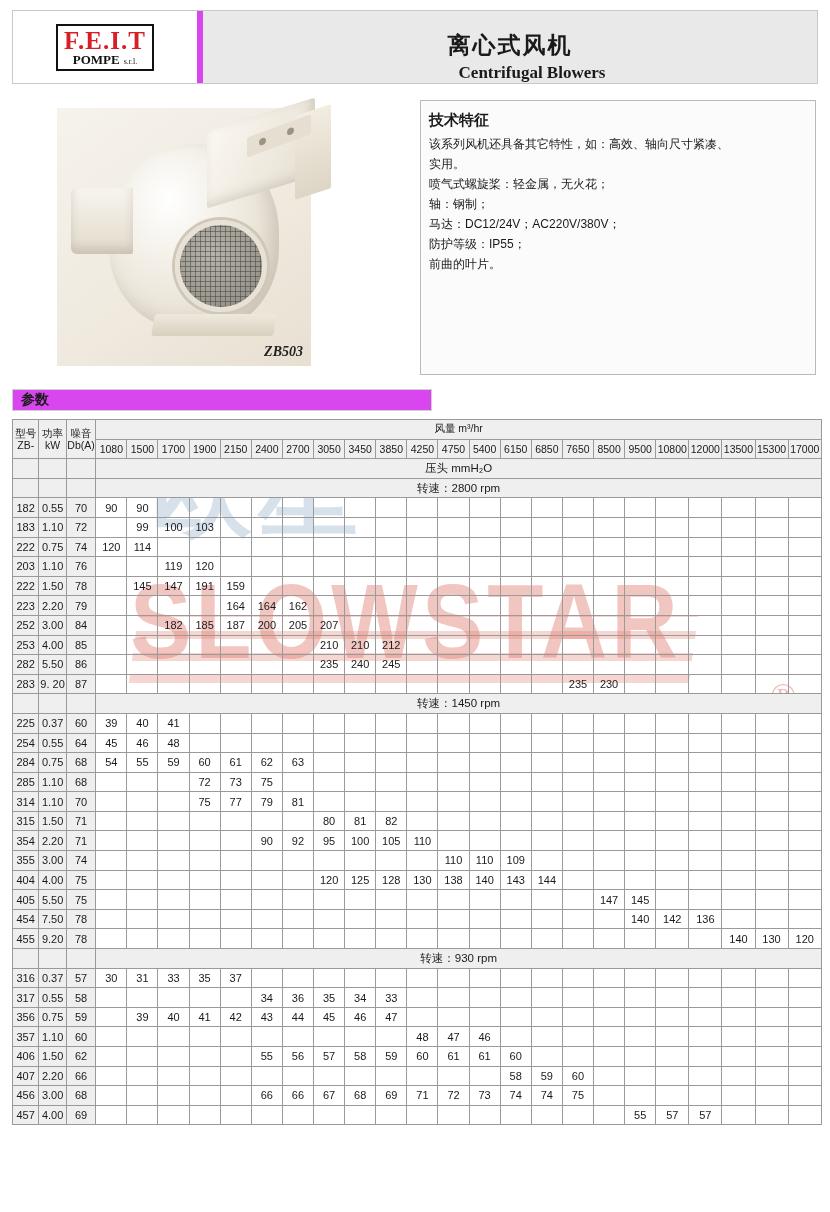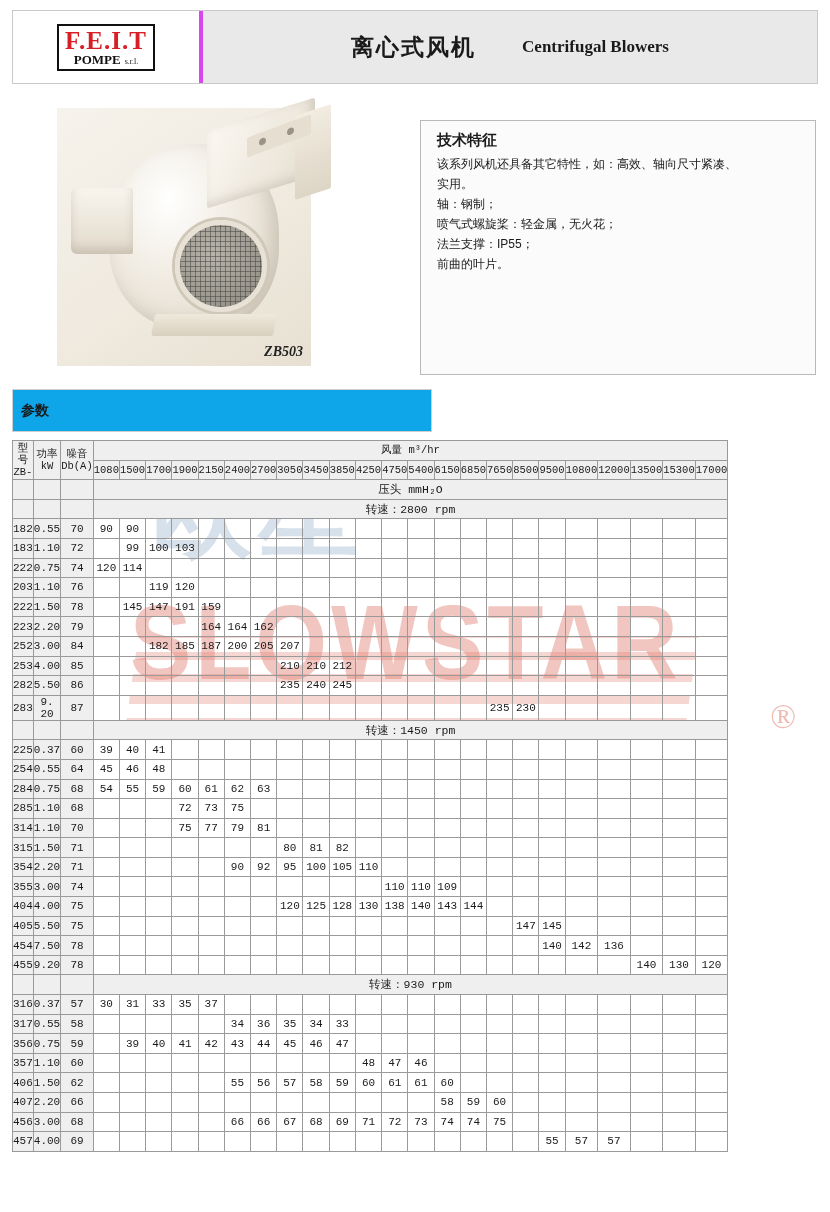--- a/index.html
+++ b/index.html
@@ -24,21 +24,21 @@
   .header {
     display: flex;
     align-items: stretch;
     background: #e9e9e9;
     border: 1px solid #c9c9c9;
     height: 74px;
   }
   .logo-box {
     width: 190px;
     background: #ffffff;
-    border-right: 4px solid #d946ef;
+    border-right: 6px solid #d946ef;
     display: flex;
     align-items: center;
     justify-content: center;
     padding: 4px;
   }
   .logo-inner {
     border: 2px solid #111;
     padding: 2px 6px 3px 6px;
     display: flex;
     flex-direction: column;
@@ -64,22 +64,23 @@
     color: #111;
   }
   .logo-bot .s {
     font-size: 8px;
     font-family: "Liberation Serif", serif;
     color: #111;
   }
   .title-box {
     flex: 1;
     display: flex;
+    flex-direction: column;
     align-items: center;
-    justify-content: center;
+    justify-content: flex-end;
     gap: 2px;
   }
   .title-cn {
     font-size: 23px;
     font-weight: bold;
     letter-spacing: 2px;
   }
   .title-en {
     font-size: 17px;
     font-weight: bold;
@@ -182,41 +183,40 @@
     position: absolute; top: 6px; width: 7px; height: 7px;
     border-radius: 50%; background: #9b9486;
   }
   .blw-tab .h1 { left: 12px; }
   .blw-tab .h2 { left: 40px; }
 
   .specs {
     flex: 1;
     border: 1px solid #b9b9b9;
     background: #fbfbfb;
-    padding: 10px 16px;
+    padding: 10px 8px;
     margin-right: 2px;
-    margin-top: 20px;
   }
   .specs h3 {
     margin: 0 0 6px 0;
     font-size: 15px;
     font-weight: bold;
   }
   .specs p {
     margin: 0 0 3px 0;
     font-size: 12px;
     line-height: 1.42;
   }
 
   
   .params-band {
     margin-top: 14px;
-    background: #0ea5e9;
+    background: #d946ef;
     border: 1px solid #cfcfcf;
-    height: 43px;
+    height: 22px;
     display: flex;
     align-items: center;
     padding-left: 8px;
     font-weight: bold;
     font-size: 14px;
     width: 420px;
   }
 
   
   .table-area {
@@ -262,25 +262,24 @@
     position: absolute;
     right: 22px; top: 258px;
     font-size: 34px;
     color: rgba(225,120,105,0.5);
     font-family: "Liberation Serif", serif;
   }
 
   table.pt {
     position: relative;
     z-index: 1;
-    width: 664px;
+    width: 810px;
     border-collapse: collapse;
     font-size: 10.5px;
     background: transparent;
-    font-family: Liberation Mono, monospace;
   }
   table.pt td, table.pt th {
     border: 1px solid #9a9a9a;
     text-align: center;
     padding: 0;
     height: 19.6px;
     font-weight: normal;
     background: rgba(255,255,255,0);
   }
   table.pt td.lbl {
@@ -336,23 +335,24 @@
         <div class="blw-grille"></div>
         <div class="blw-foot"></div>
         <div class="photo-label">ZB503</div>
       </div>
     </div>
 
     <div class="specs">
       <h3>技术特征</h3>
       <p>该系列风机还具备其它特性，如：高效、轴向尺寸紧凑、</p>
       <p>实用。</p>
+      <p>喷气式螺旋桨：轻金属，无火花；</p>
       <p>轴：钢制；</p>
-      <p>喷气式螺旋桨：轻金属，无火花；</p>
-      <p>法兰支撑：IP55；</p>
+      <p>马达：DC12/24V；AC220V/380V；</p>
+      <p>防护等级：IP55；</p>
       <p>前曲的叶片。</p>
     </div>
   </div>
 
   <div class="params-band">参数</div>
 
   <div class="table-area">
     <div class="watermark">
       <div class="wm-cn">欧星</div>
       <div class="wm-bars"></div>

